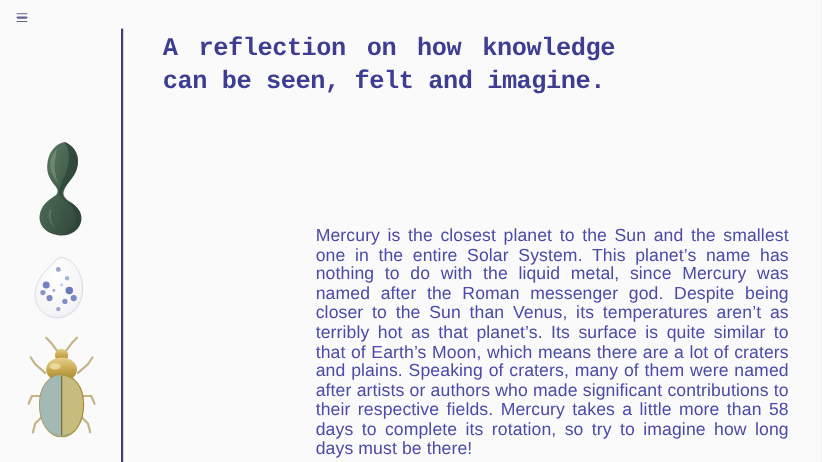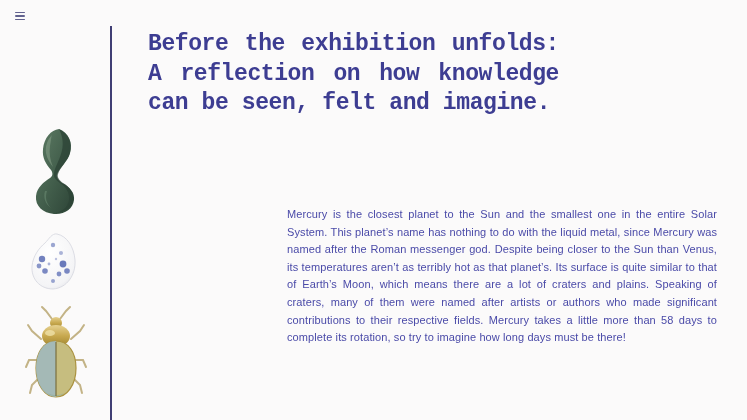--- a/index.html
+++ b/index.html
@@ -70,21 +70,21 @@
   .heading .hline.justified {
     text-align: justify;
     text-align-last: justify;
   }
 
   
   .body-text {
     position: absolute;
     left: 287px; top: 206px;
     width: 430px;
-    font-size: 11px;
+    font-size: 16px;
     line-height: 17.6px;
     color: #4a4aa8;
     text-align: justify;
     letter-spacing: 0.1px;
   }
 </style>
 </head>
 <body>
 
 <div class="page">
@@ -168,20 +168,19 @@
       <ellipse cx="32" cy="31" rx="14" ry="11" fill="url(#gold)"></ellipse>
       <path d="M32 36 C44 36 52 47 52 63 C52 80 43 92 32 92 C21 92 12 80 12 63 C12 47 20 36 32 36 Z" fill="#c6bd7f" stroke="#ab923f" stroke-width="1.2"></path>
       <path d="M32 36 C20 36 12 47 12 63 C12 80 21 92 32 92 Z" fill="#9db8c0" opacity="0.85"></path>
       <path d="M24 88 C28 91 36 91 40 88 C38 92 26 92 24 88 Z" fill="#8fae9d" opacity="0.9"></path>
       <line x1="32" y1="37" x2="32" y2="91" stroke="#7a6f3f" stroke-width="1.2"></line>
       <ellipse cx="26" cy="28" rx="5" ry="3" fill="#efe1a8" opacity="0.8"></ellipse>
     </svg>
   </button>
 
   <h1 class="heading">
-    <span class="hline justified">Before the exhibition unfolds:</span>
     <span class="hline justified">A reflection on how knowledge</span>
     <span class="hline">can be seen, felt and imagine.</span>
   </h1>
 
   <p class="body-text">Mercury is the closest planet to the Sun and the smallest one in the entire Solar System. This planet’s name has nothing to do with the liquid metal, since Mercury was named after the Roman messenger god. Despite being closer to the Sun than Venus, its temperatures aren’t as terribly hot as that planet’s. Its surface is quite similar to that of Earth’s Moon, which means there are a lot of craters and plains. Speaking of craters, many of them were named after artists or authors who made significant contributions to their respective fields. Mercury takes a little more than 58 days to complete its rotation, so try to imagine how long days must be there!</p>
 
 </div>
 
 </body></html>

